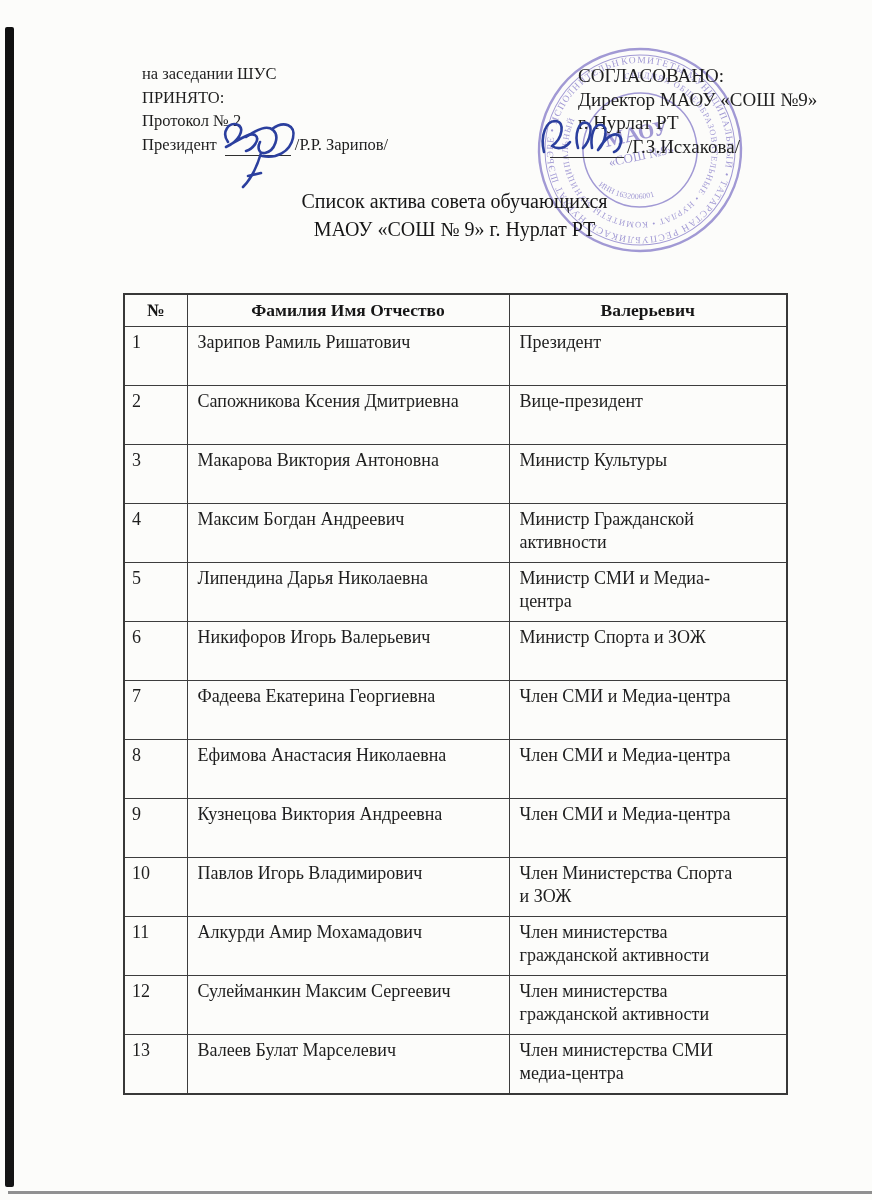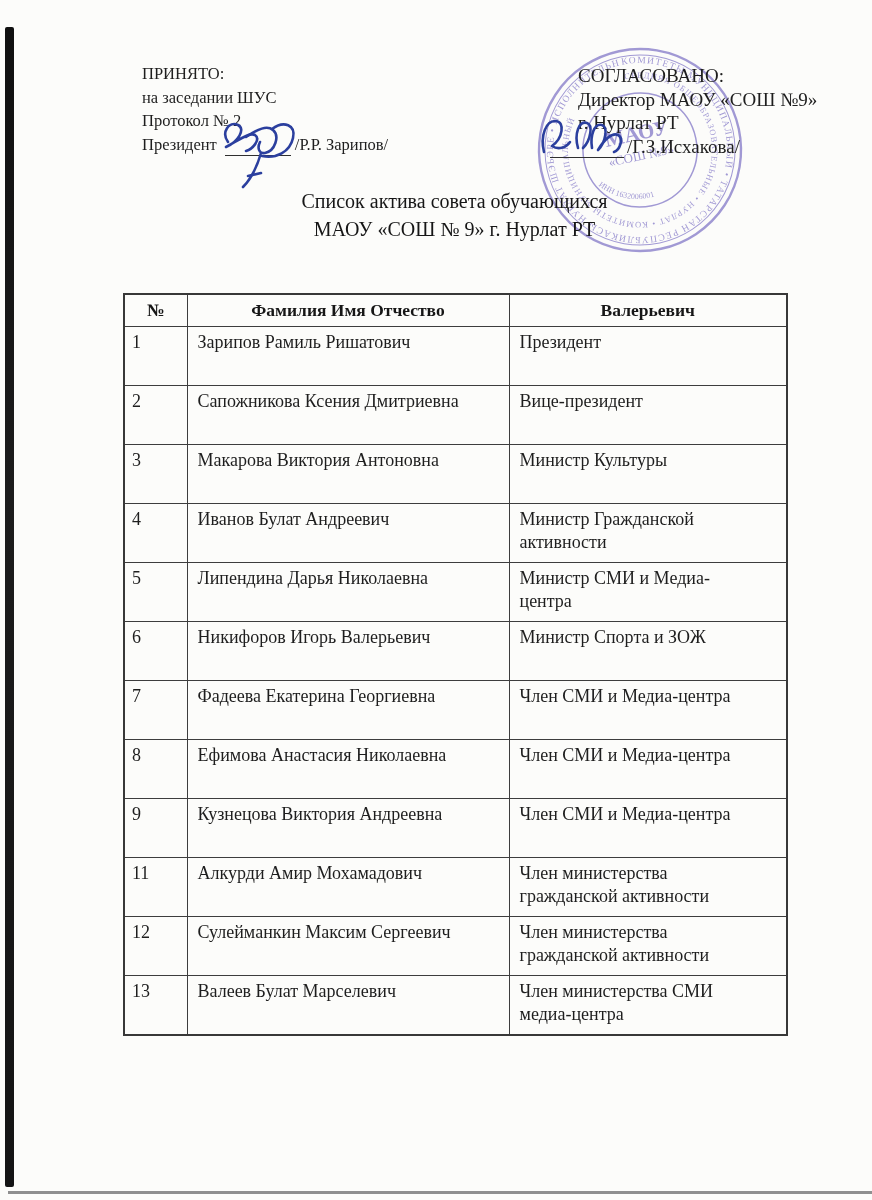--- a/index.html
+++ b/index.html
@@ -100,22 +100,22 @@
       </text>
       <text x="106" y="96" text-anchor="middle" font-size="21" font-weight="bold" fill="#6a5dbd" font-family="Liberation Serif,serif">МАОУ</text>
       <text x="106" y="116" text-anchor="middle" font-size="13" fill="#6a5dbd" font-family="Liberation Serif,serif">«СОШ №9»</text>
       <text font-size="8" fill="#6a5dbd" font-family="Liberation Serif,serif">
         <textPath href="#arcC">ИНН 1632006001</textPath>
       </text>
     </g>
   </svg>
 
   <div class="approved">
+    <div>на заседании ШУС</div>
     <div>ПРИНЯТО:</div>
-    <div>на заседании ШУС</div>
     <div>Протокол № 2</div>
     <div class="sig-row">
       <span>Президент</span>
       <span class="sig-line left"></span>
       <span>/Р.Р. Зарипов/</span>
     </div>
   </div>
 
   <div class="agreed">
     <div>СОГЛАСОВАНО:</div>
@@ -176,21 +176,21 @@
   </tr>
 
   <tr>
     <td class="col-num">3</td>
     <td class="col-name">Макарова Виктория Антоновна</td>
     <td class="col-role">Министр Культуры</td>
   </tr>
 
   <tr>
     <td class="col-num">4</td>
-    <td class="col-name">Иванов Булат Андреевич</td>
+    <td class="col-name">Максим Богдан Андреевич</td>
     <td class="col-role">Министр Гражданской
 активности</td>
   </tr>
 
   <tr>
     <td class="col-num">5</td>
     <td class="col-name">Липендина Дарья Николаевна</td>
     <td class="col-role">Министр СМИ и Медиа-
 центра</td>
   </tr>
@@ -212,20 +212,26 @@
     <td class="col-name">Ефимова Анастасия Николаевна</td>
     <td class="col-role">Член СМИ и Медиа-центра</td>
   </tr>
 
   <tr>
     <td class="col-num">9</td>
     <td class="col-name">Кузнецова Виктория Андреевна</td>
     <td class="col-role">Член СМИ и Медиа-центра</td>
   </tr>
 
+  <tr>
+    <td class="col-num">10</td>
+    <td class="col-name">Павлов Игорь Владимирович</td>
+    <td class="col-role">Член Министерства Спорта
+и ЗОЖ</td>
+  </tr>
 
   <tr>
     <td class="col-num">11</td>
     <td class="col-name">Алкурди Амир Мохамадович</td>
     <td class="col-role">Член министерства
 гражданской активности</td>
   </tr>
 
   <tr>
     <td class="col-num">12</td>

